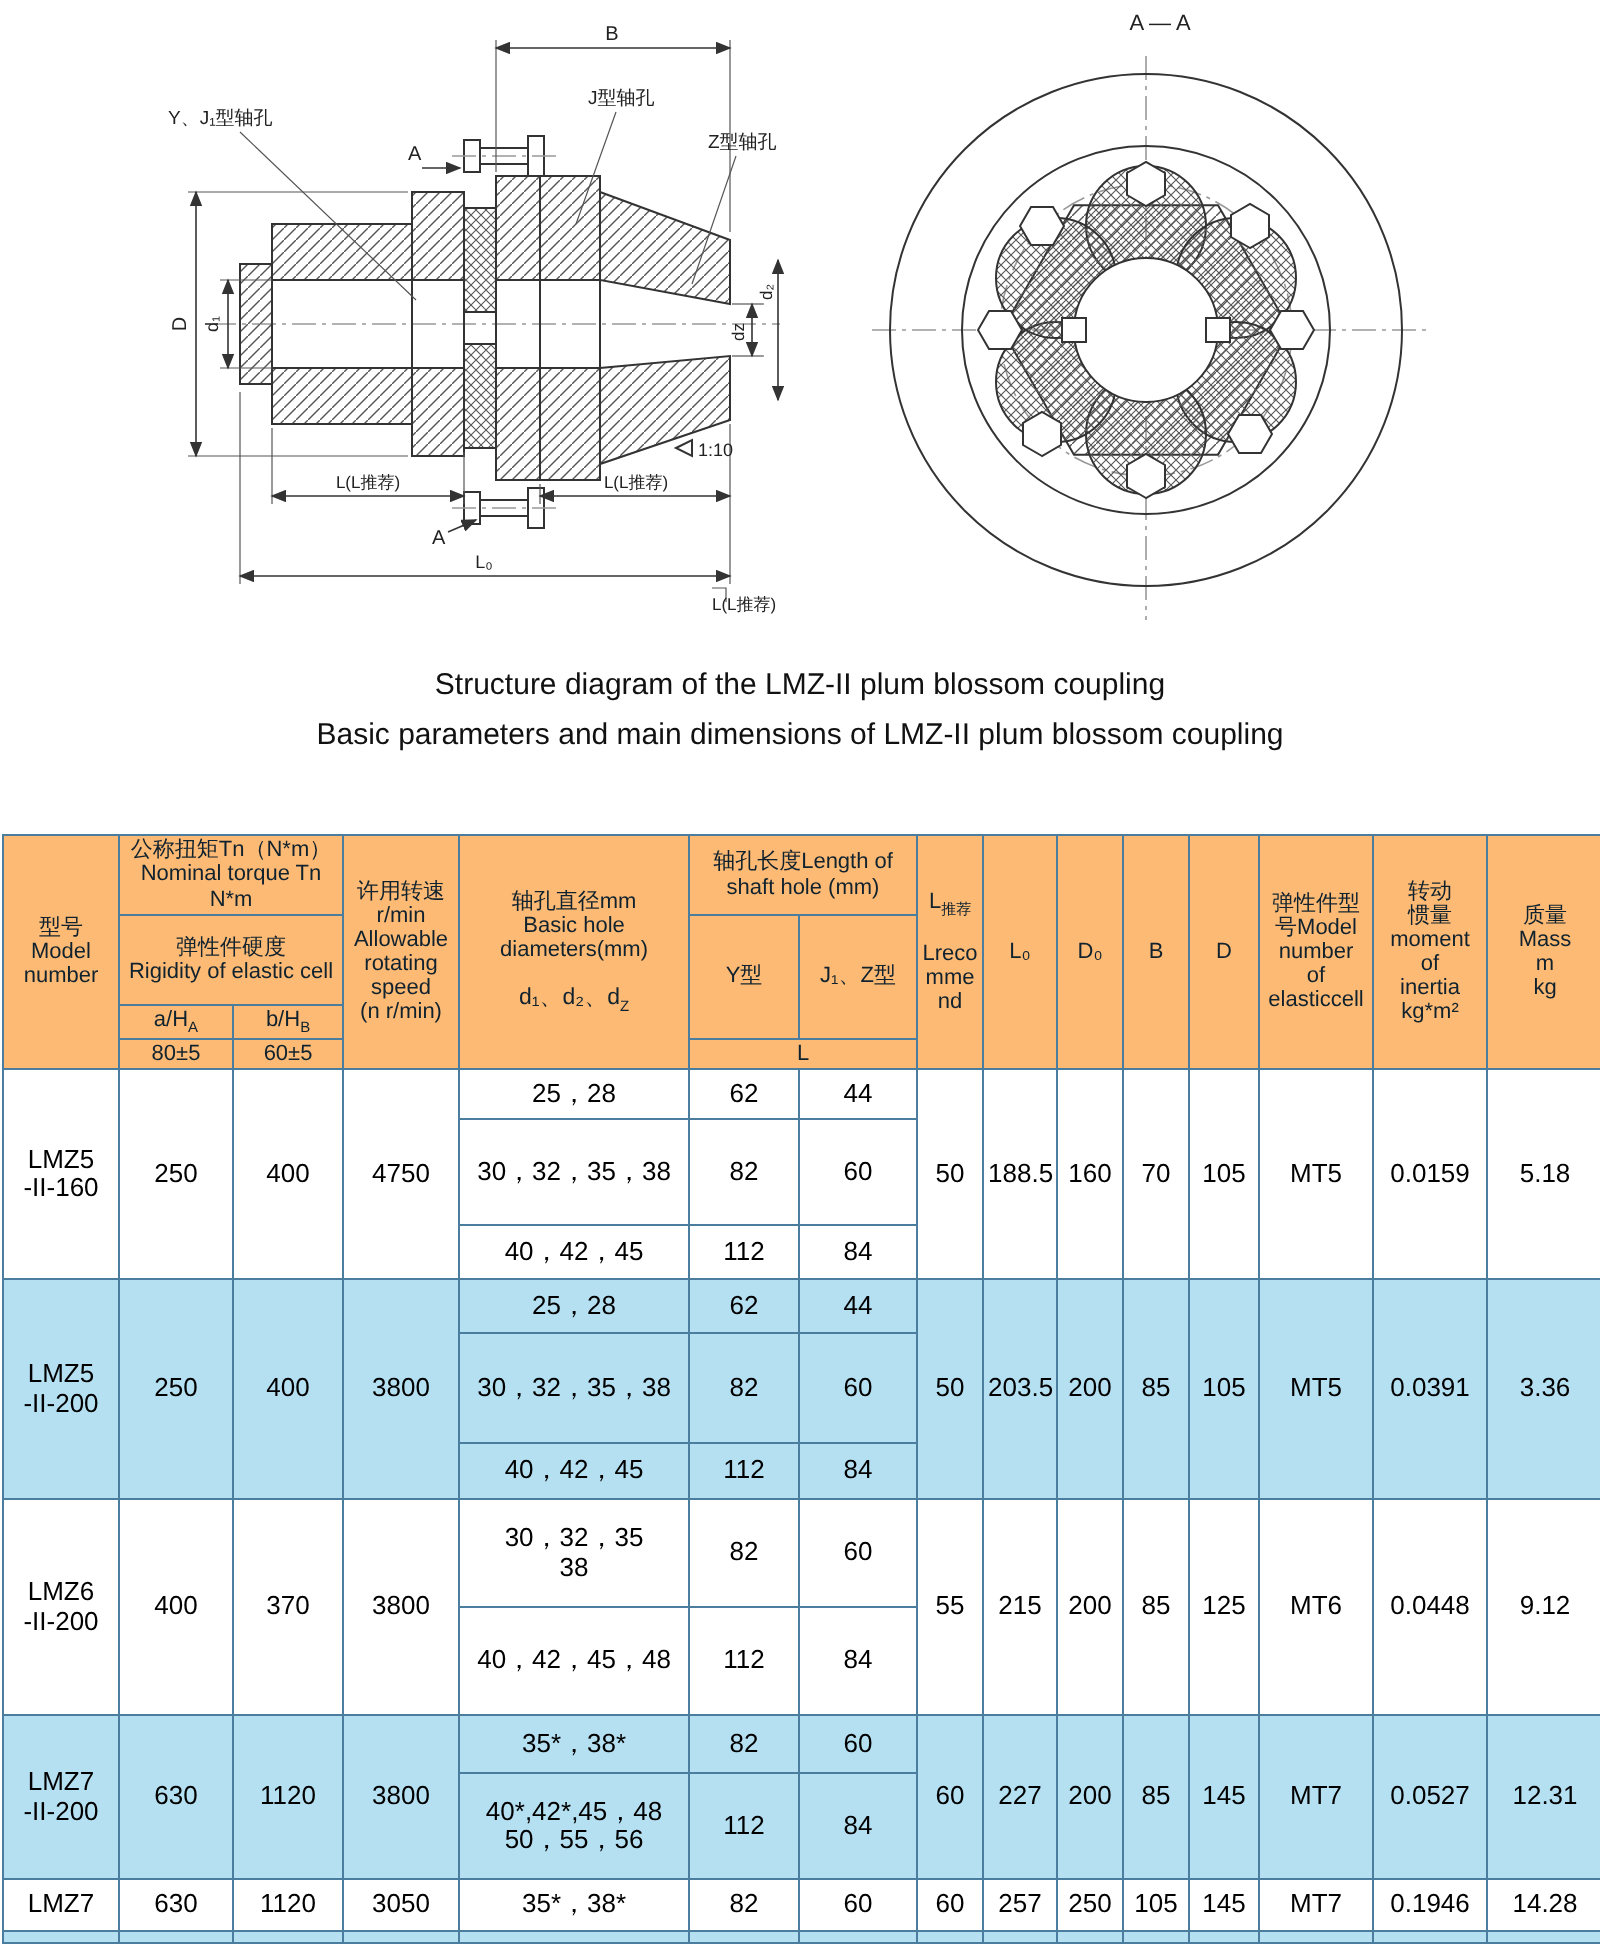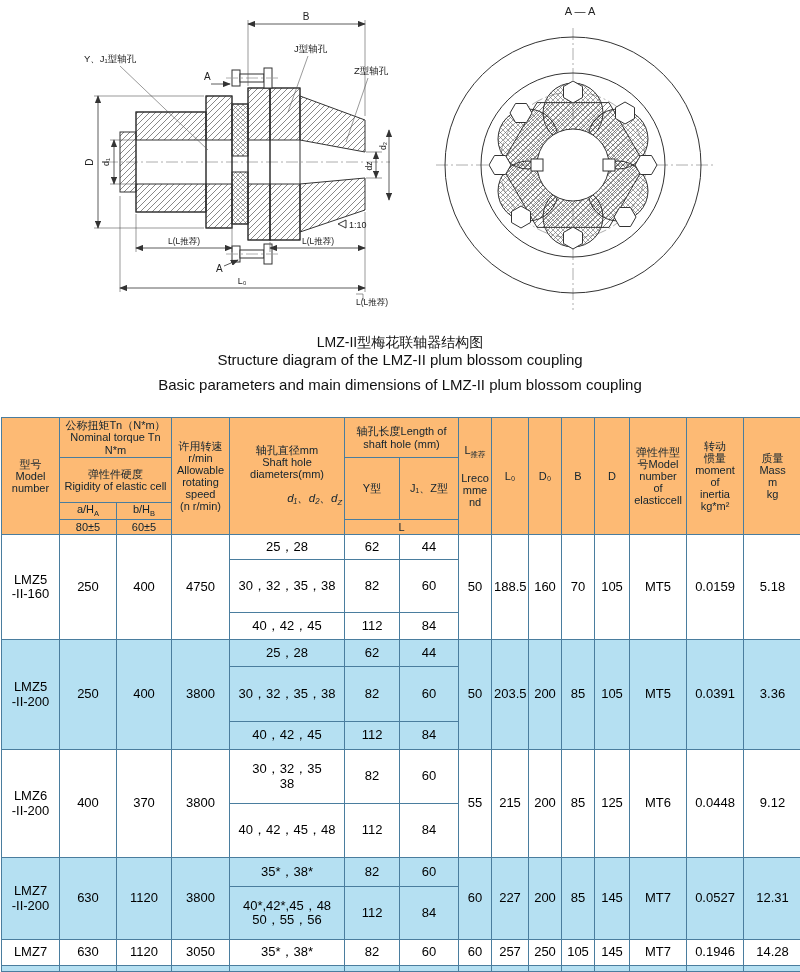--- a/index.html
+++ b/index.html
@@ -22,21 +22,21 @@
   table.t{position:absolute;top:417px;left:1px;width:798px;border-collapse:collapse;
           table-layout:fixed;}
   .t th,.t td{border:1px solid #4a7d9e;padding:0 2px;overflow:hidden;
               white-space:pre-line;text-align:center;vertical-align:middle;
               font-weight:normal;line-height:1.1;}
   .t th{background:#fdba74;font-size:11px;color:#10222e;}
   .t td{font-size:13px;color:#000;background:#fff;}
   .left{text-align:left;padding-left:5px;}
   tr.blue td{background:#b5e0f2;}
   sub.ss{font-size:7.5px;}
-  .sym{font-size:11.5px;text-align:right;font-style:italic;}
+  .sym{font-size:11.5px;text-align:center;}
   .h40{height:40px}.h45{height:45px}.h17{height:17px}.h15{height:15px}
   .h25{height:25px}.h27{height:27px}.h28{height:28px}.h29{height:29px}
   .h53{height:53px}.h54{height:54px}.h55{height:55px}.h26{height:26px}.h6{height:6px}
 </style>
 </head>
 <body>
 
 <div class="sheet">
 
   <svg class="drawL" width="340" height="330" viewBox="0 0 340 330">
@@ -164,21 +164,20 @@
       <use href="#hex" transform="translate(145,92) rotate(90)"></use>
       <use href="#hex" transform="translate(93,113)"></use>
       <use href="#hex" transform="translate(72,165)"></use>
       <use href="#hex" transform="translate(93,217) rotate(90)"></use>
       <use href="#hex" transform="translate(145,238) rotate(90)"></use>
       <use href="#hex" transform="translate(197,217)"></use>
     </g>
   </svg>
 
   <div class="titles">
-    <div class="t-zh">LMZ-II型梅花联轴器结构图</div>
     <div class="t-en">Structure diagram of the LMZ-II plum blossom coupling</div>
     <div class="gap"></div>
     <div class="t-en">Basic parameters and main dimensions of LMZ-II plum blossom coupling</div>
   </div>
 
   <table class="t">
     <colgroup>
       <col style="width:58px">
         <col style="width:57px">
         <col style="width:55px">
@@ -204,21 +203,21 @@
 Nominal torque Tn
 N*m</th>
         <th rowspan="4" class="left">许用转速
 r/min
 Allowable
 rotating
 speed
 (n r/min)</th>
         <th rowspan="4" class="left">
           <div>轴孔直径mm
-Shaft hole
+Basic hole
 diameters(mm)</div>
           <div class="sym"><span>d₁、d₂、d</span><sub class="ss">Z</sub></div>
         </th>
         <th colspan="2" class="left">轴孔长度Length of
 shaft hole (mm)</th>
         <th rowspan="4" class="left">
           <div><span>L</span><sub class="ss">推荐</sub></div>
           <div>Lreco
 mme
 nd</div>

